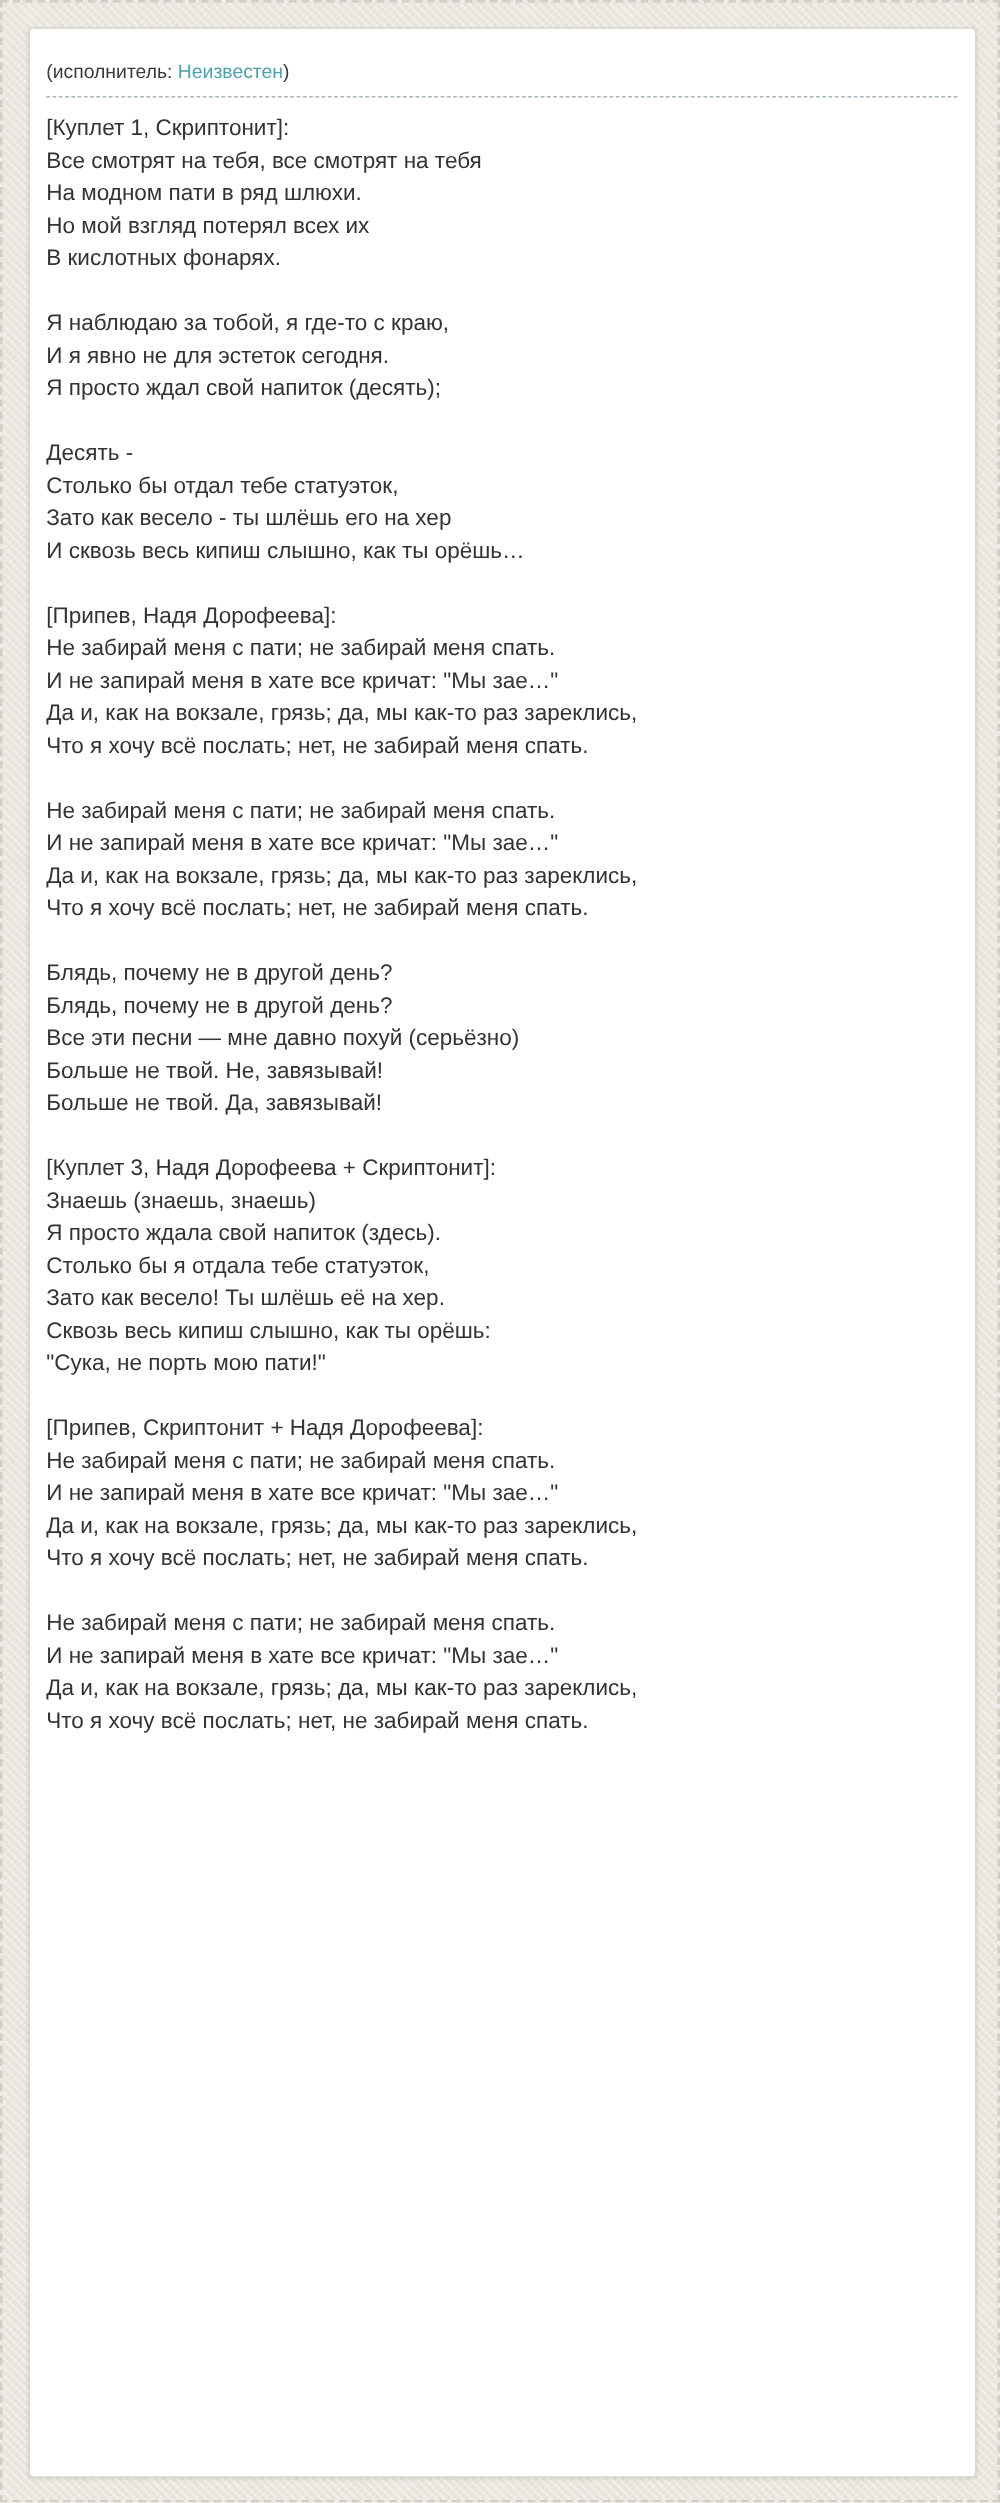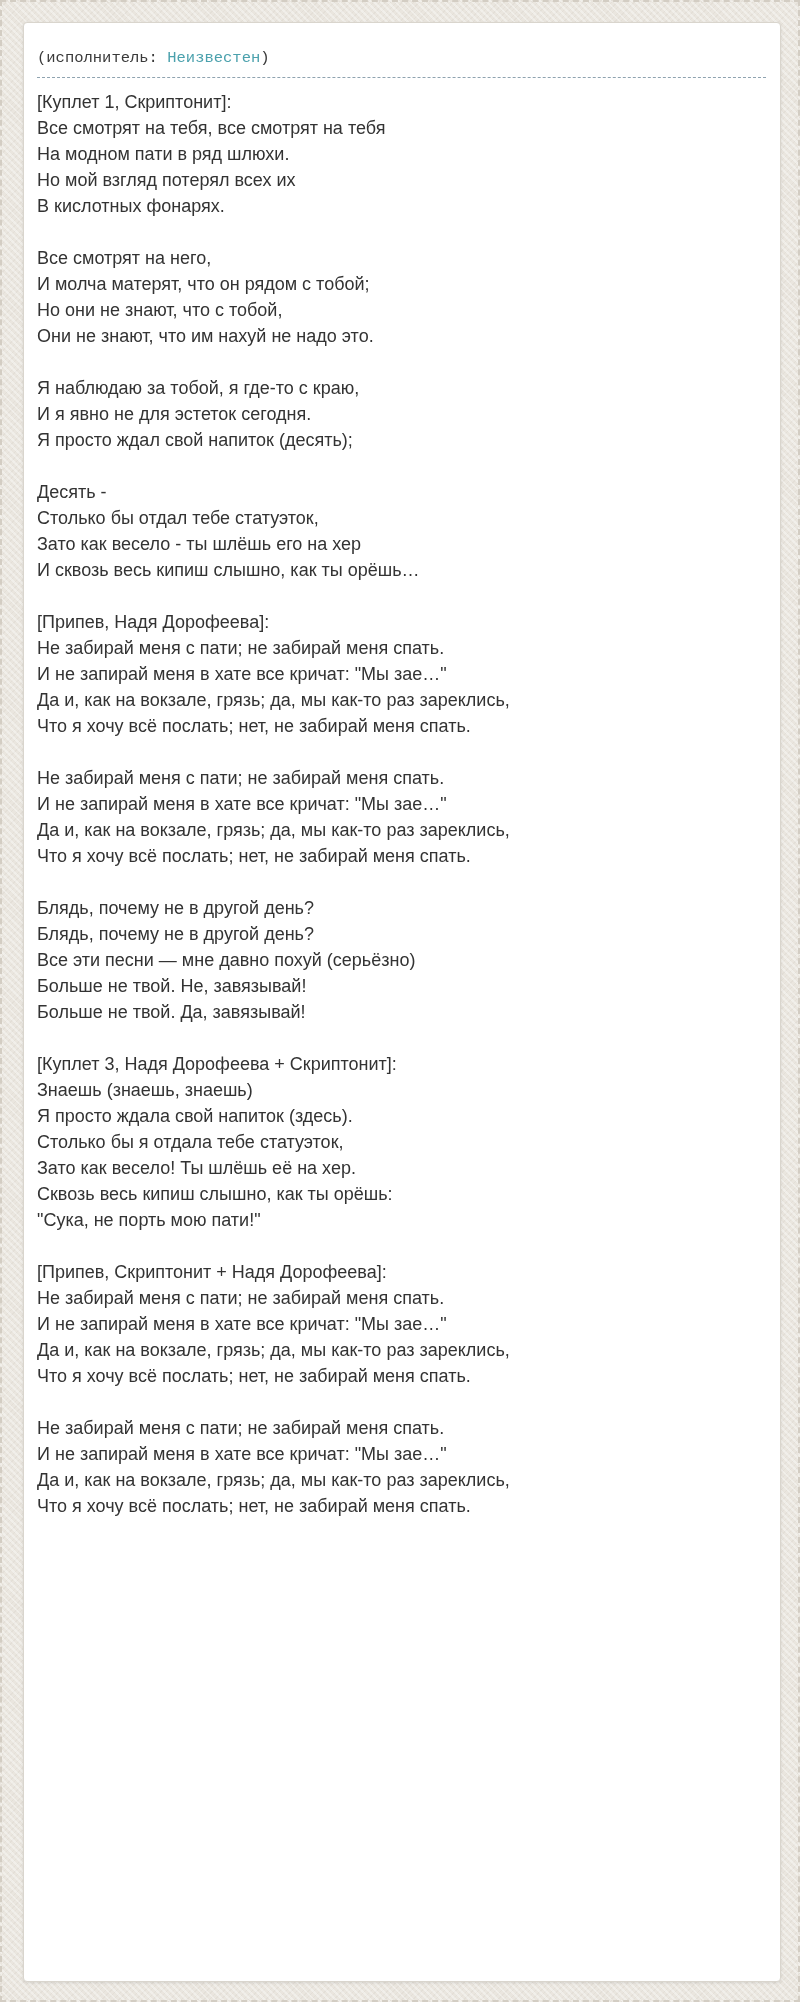--- a/index.html
+++ b/index.html
@@ -40,21 +40,20 @@
     font-size: 26px;
     line-height: 30px;
     font-weight: 400;
     color: var(--title-color, #cb2559);
   }
   .artist-line {
     margin-top: 3px;
     font-size: 15.5px;
     line-height: 20px;
     color: #3a3a3a;
-    font-family: Liberation Mono, monospace;
   }
   .artist-link {
     color: var(--link-color, #4ba1ad);
     text-decoration: none;
     cursor: pointer;
   }
   .lyrics {
     margin-top: 11px;
     font-size: 18px;
     line-height: 26px;
@@ -66,21 +65,20 @@
 </head>
 <body>
 
 <div class="page">
   <div class="card">
     <div class="header">
       <div class="artist-line"><span>(исполнитель: </span><a class="artist-link" href="#">Неизвестен</a><span>)</span></div>
     </div>
     <div class="lyrics">
         <p class="stanza">[Куплет 1, Скриптонит]:<br>Все смотрят на тебя, все смотрят на тебя<br>На модном пати в ряд шлюхи.<br>Но мой взгляд потерял всех их<br>В кислотных фонарях.</p>
-        <p class="stanza">Все смотрят на него,<br>И молча матерят, что он рядом с тобой;<br>Но они не знают, что с тобой,<br>Они не знают, что им нахуй не надо это.</p>
         <p class="stanza">Я наблюдаю за тобой, я где-то с краю,<br>И я явно не для эстеток сегодня.<br>Я просто ждал свой напиток (десять);</p>
         <p class="stanza">Десять -<br>Столько бы отдал тебе статуэток,<br>Зато как весело - ты шлёшь его на хер<br>И сквозь весь кипиш слышно, как ты орёшь…</p>
         <p class="stanza">[Припев, Надя Дорофеева]:<br>Не забирай меня с пати; не забирай меня спать.<br>И не запирай меня в хате все кричат: "Мы зае…"<br>Да и, как на вокзале, грязь; да, мы как-то раз зареклись,<br>Что я хочу всё послать; нет, не забирай меня спать.</p>
         <p class="stanza">Не забирай меня с пати; не забирай меня спать.<br>И не запирай меня в хате все кричат: "Мы зае…"<br>Да и, как на вокзале, грязь; да, мы как-то раз зареклись,<br>Что я хочу всё послать; нет, не забирай меня спать.</p>
         <p class="stanza">Блядь, почему не в другой день?<br>Блядь, почему не в другой день?<br>Все эти песни — мне давно похуй (серьёзно)<br>Больше не твой. Не, завязывай!<br>Больше не твой. Да, завязывай!</p>
         <p class="stanza">[Куплет 3, Надя Дорофеева + Скриптонит]:<br>Знаешь (знаешь, знаешь)<br>Я просто ждала свой напиток (здесь).<br>Столько бы я отдала тебе статуэток,<br>Зато как весело! Ты шлёшь её на хер.<br>Сквозь весь кипиш слышно, как ты орёшь:<br>"Сука, не порть мою пати!"</p>
         <p class="stanza">[Припев, Скриптонит + Надя Дорофеева]:<br>Не забирай меня с пати; не забирай меня спать.<br>И не запирай меня в хате все кричат: "Мы зае…"<br>Да и, как на вокзале, грязь; да, мы как-то раз зареклись,<br>Что я хочу всё послать; нет, не забирай меня спать.</p>
         <p class="stanza">Не забирай меня с пати; не забирай меня спать.<br>И не запирай меня в хате все кричат: "Мы зае…"<br>Да и, как на вокзале, грязь; да, мы как-то раз зареклись,<br>Что я хочу всё послать; нет, не забирай меня спать.</p>
       </div>
   </div>

